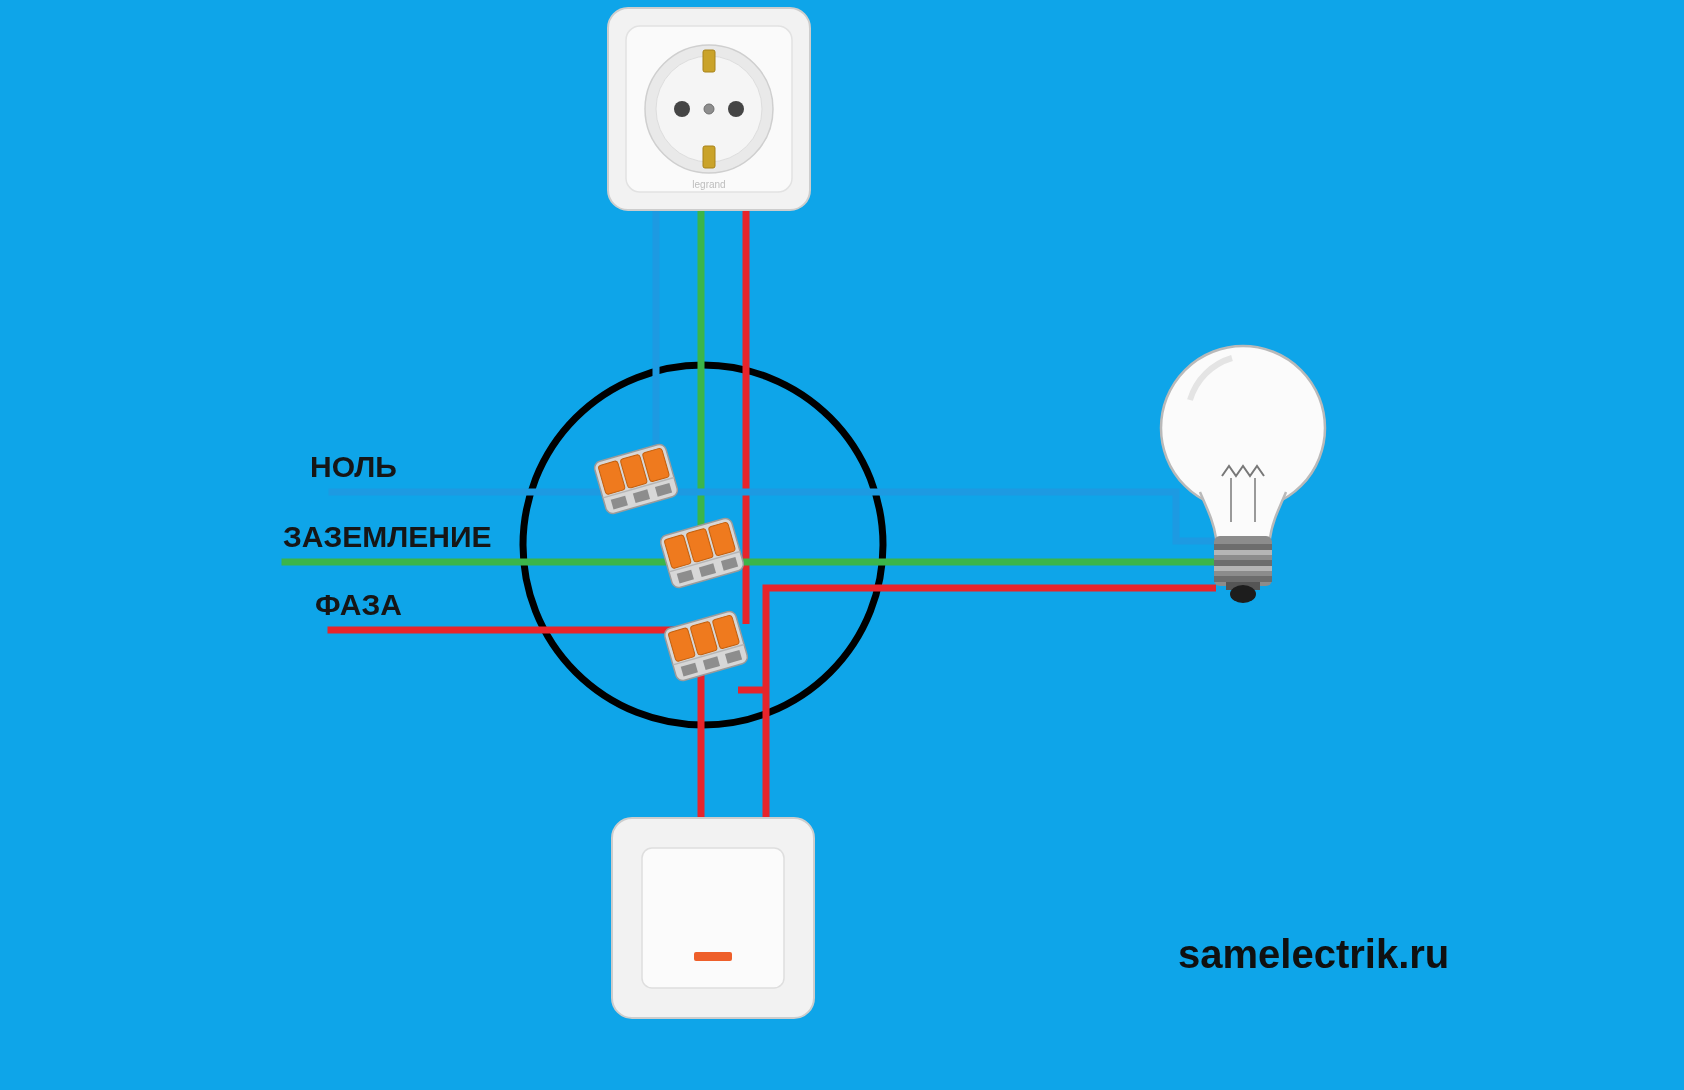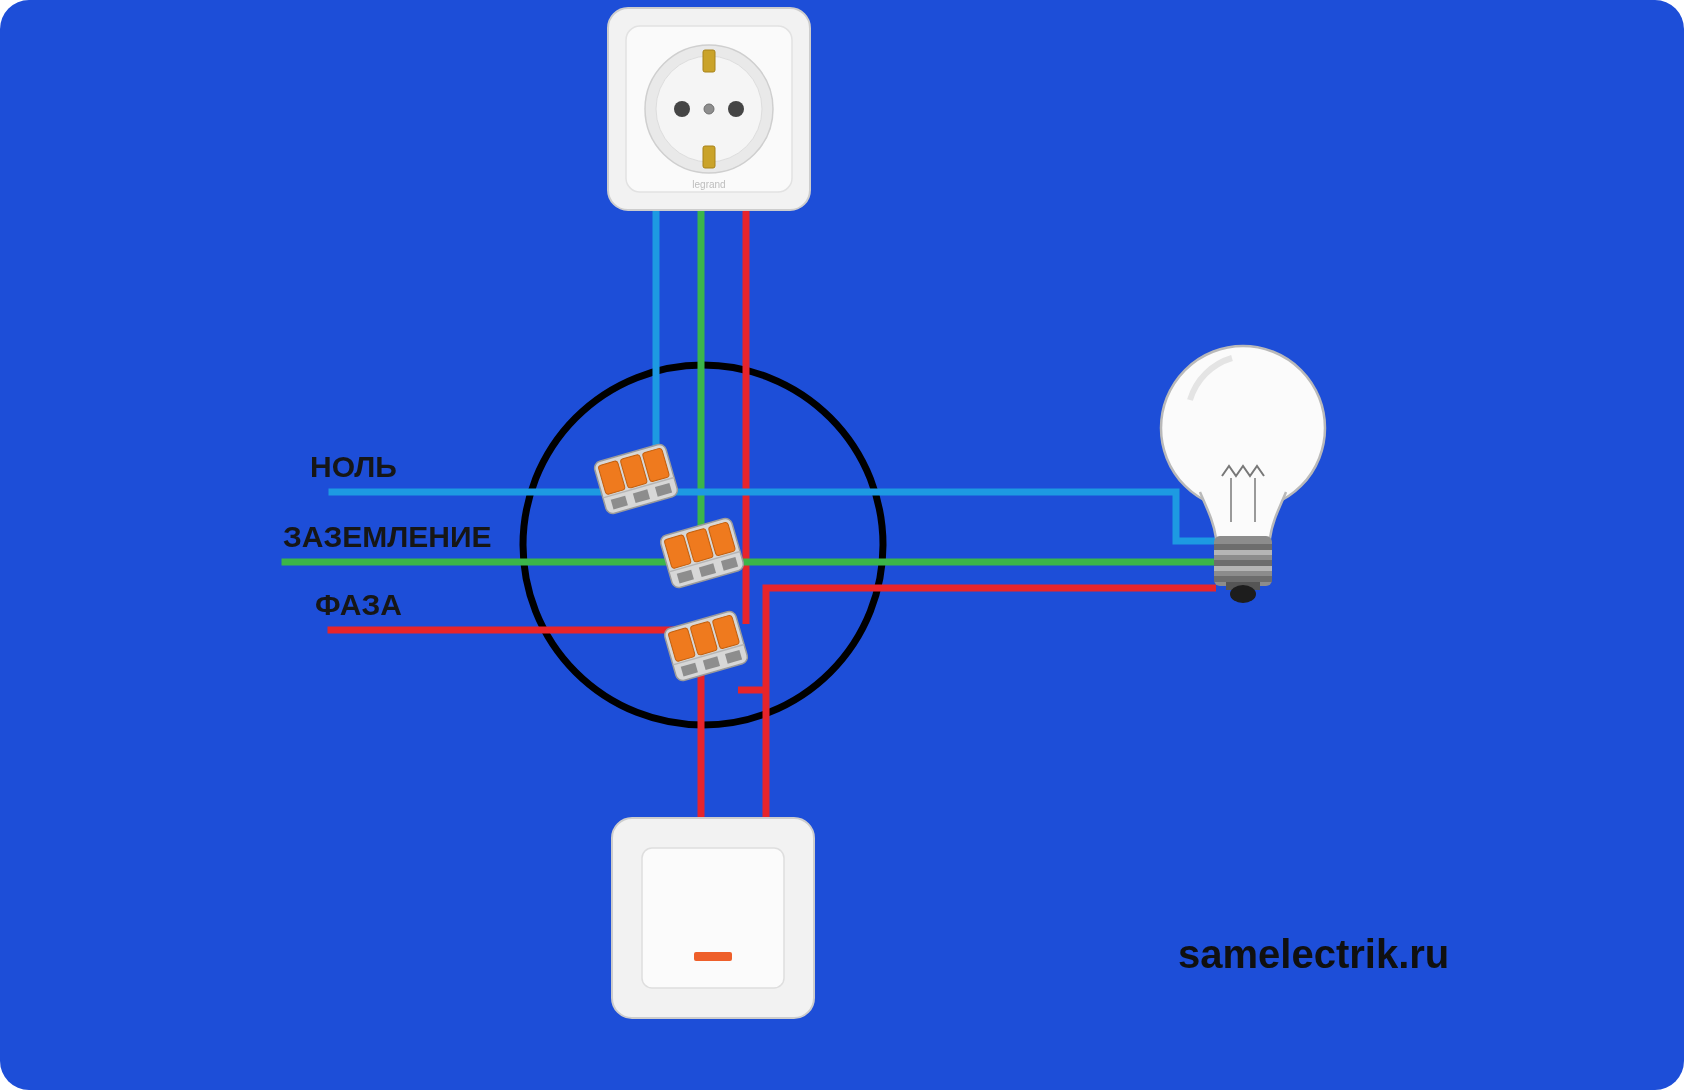--- a/index.html
+++ b/index.html
@@ -7,22 +7,21 @@
     padding: 0;
     background: #ffffff;
     width: 1684px;
     height: 1090px;
     overflow: hidden;
   }
   .stage {
     position: relative;
     width: 1684px;
     height: 1090px;
-    background: #1d4ed8;
-    border-radius: 29px;
+    background: #0ea5e9;
   }
   svg {
     display: block;
   }
   svg text {
     font-family: "Liberation Sans", "DejaVu Sans", sans-serif;
   }
   .wire-label {
     font-size: 30px;
     font-weight: bold;

